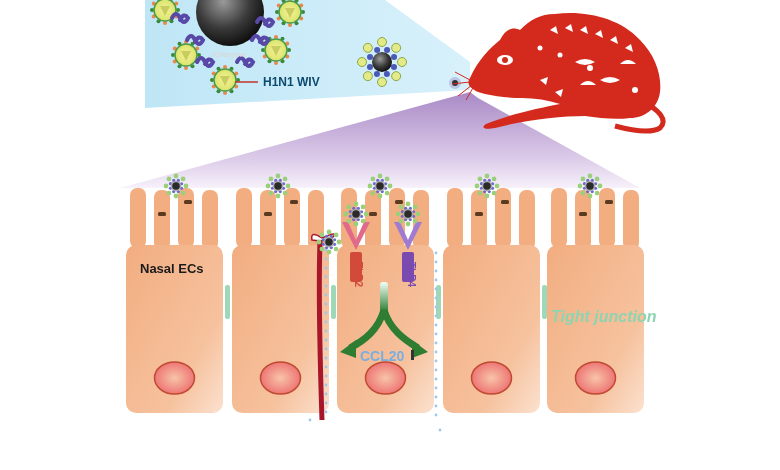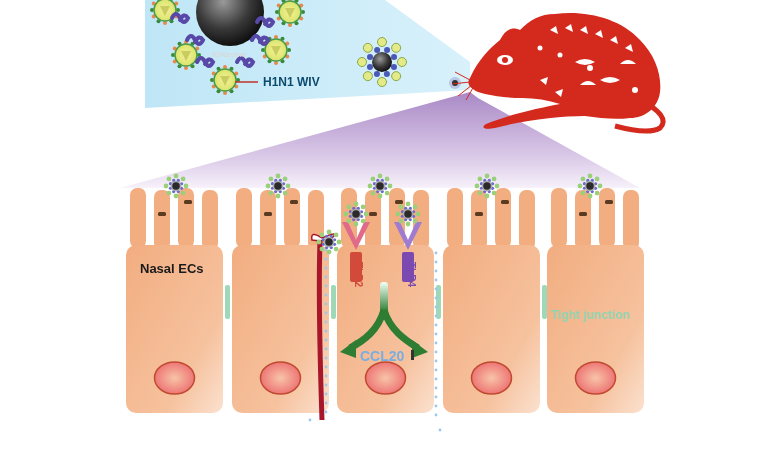--- a/index.html
+++ b/index.html
@@ -1,20 +1,20 @@
 <!DOCTYPE html>
 <html><head>
   <meta charset="utf-8">
   <style>
     html, body { margin: 0; padding: 0; background: #ffffff; }
     body { width: 780px; height: 470px; overflow: hidden; position: relative; font-family: "Liberation Sans", sans-serif; }
     #stage { position: absolute; left: 0; top: 0; width: 780px; height: 470px; }
     .lbl { position: absolute; font-family: "Liberation Sans", sans-serif; font-weight: bold; white-space: nowrap; }
     .lbl-nasal { left: 140px; top: 261px; font-size: 13px; color: #1a1a1a; text-align: right; }
-    .lbl-tj { left: 551px; top: 308px; font-size: 12px; color: #8fd4b0; }
+    .lbl-tj { left: 551px; top: 308px; font-size: 16px; color: #8fd4b0; font-style: italic; }
     .lbl-h1n1 { left: 263px; top: 75px; font-size: 12px; color: #0c4a6e; }
     .lbl-ion { left: 212px; top: 3px; font-size: 8px; color: #d8d8d8; margin-top: 47px; }
     .lbl-ccl { left: 352px; top: 348px; font-size: 14px; color: #78aee0; margin-left: 8px; }
     .lbl-tlr2 { left: 364px; top: 262px; font-size: 10px; color: #d24a3a; transform: rotate(90deg); transform-origin: left top; }
     .lbl-tlr4 { left: 417px; top: 262px; font-size: 10px; color: #7a4ab0; transform: rotate(90deg); transform-origin: left top; }
   </style>
 </head>
 <body>
 
 <svg id="stage" viewBox="0 0 780 470" xmlns="http://www.w3.org/2000/svg">

